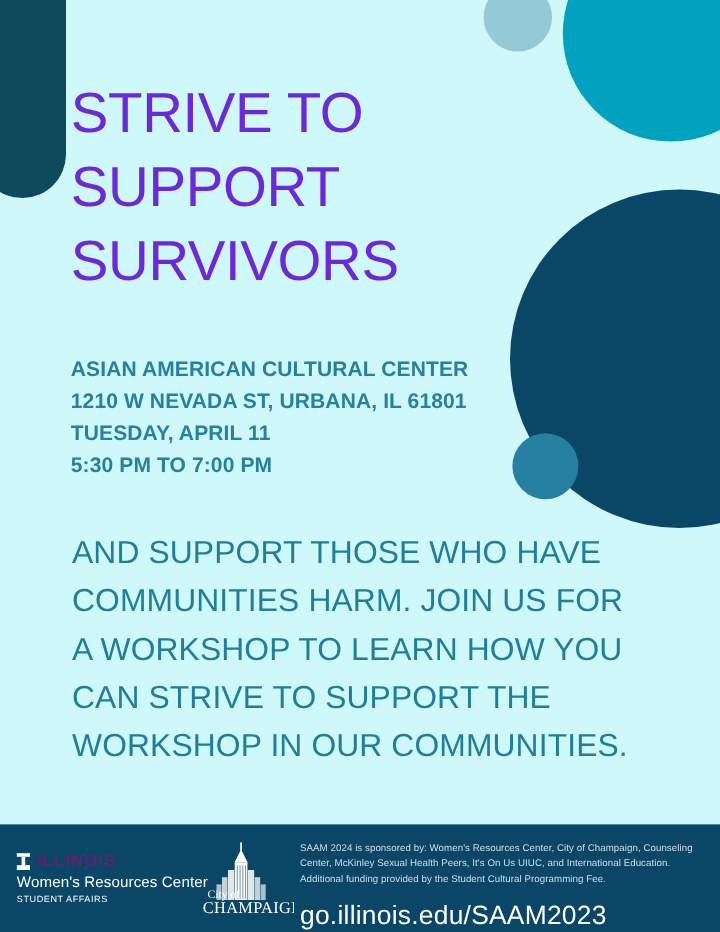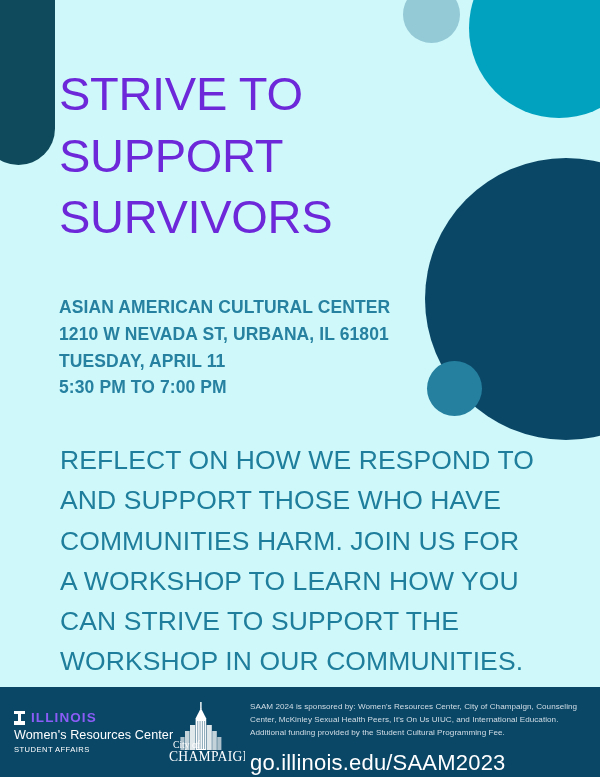--- a/index.html
+++ b/index.html
@@ -154,21 +154,21 @@
     left: 3.6px;
     top: 3px;
     width: 3.8px;
     height: 8px;
     background: #ffffff;
   }
   #illinois-wordmark {
     font-size: 13.5px;
     font-weight: bold;
     letter-spacing: 1.1px;
-    color: #8b5cf6;
+    color: #701a75;
   }
   #wrc-name {
     font-size: 12.6px;
     font-weight: normal;
     letter-spacing: 0.1px;
     margin-top: 3px;
     color: #ffffff;
   }
   #student-affairs {
     font-size: 7.6px;
@@ -231,21 +231,20 @@
     </div>
 
     <div id="details">
       <span class="dt-line">ASIAN AMERICAN CULTURAL CENTER</span>
       <span class="dt-line">1210 W NEVADA ST, URBANA, IL 61801</span>
       <span class="dt-line">TUESDAY, APRIL 11</span>
       <span class="dt-line">5:30 PM TO 7:00 PM</span>
     </div>
 
     <div id="body-copy">
-      <span class="bc-line">REFLECT ON HOW WE RESPOND TO</span>
       <span class="bc-line">AND SUPPORT THOSE WHO HAVE</span>
       <span class="bc-line">COMMUNITIES HARM. JOIN US FOR</span>
       <span class="bc-line">A WORKSHOP TO LEARN HOW YOU</span>
       <span class="bc-line">CAN STRIVE TO SUPPORT THE</span>
       <span class="bc-line">WORKSHOP IN OUR COMMUNITIES.</span>
     </div>
 
   </div>
 
   <div id="footer"></div>

